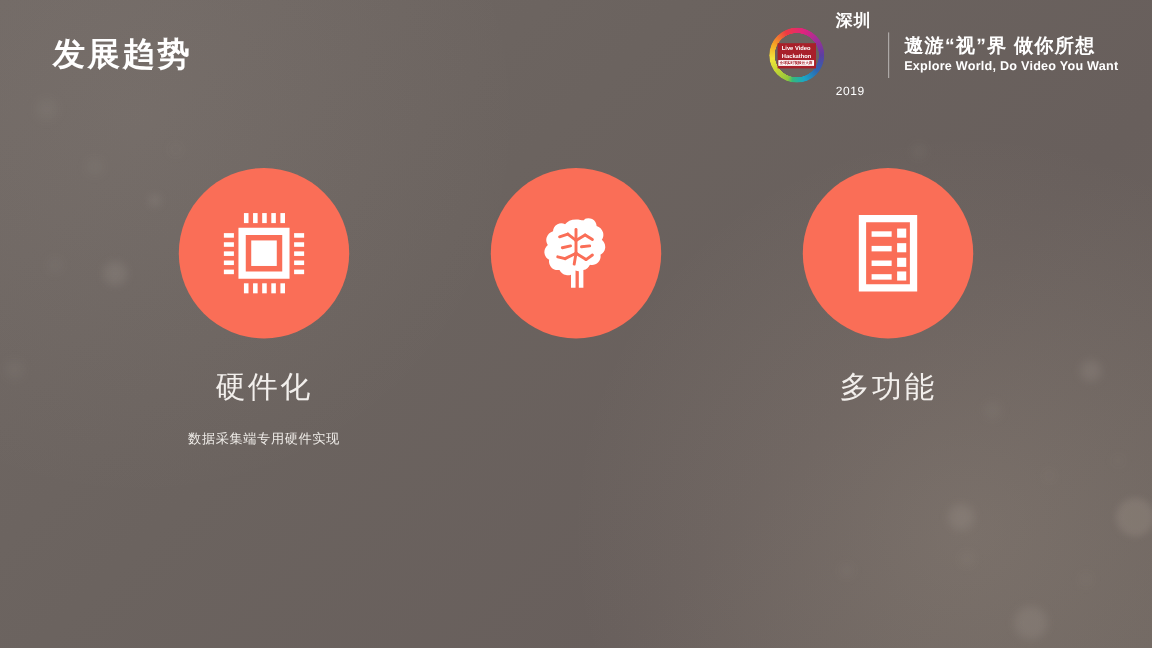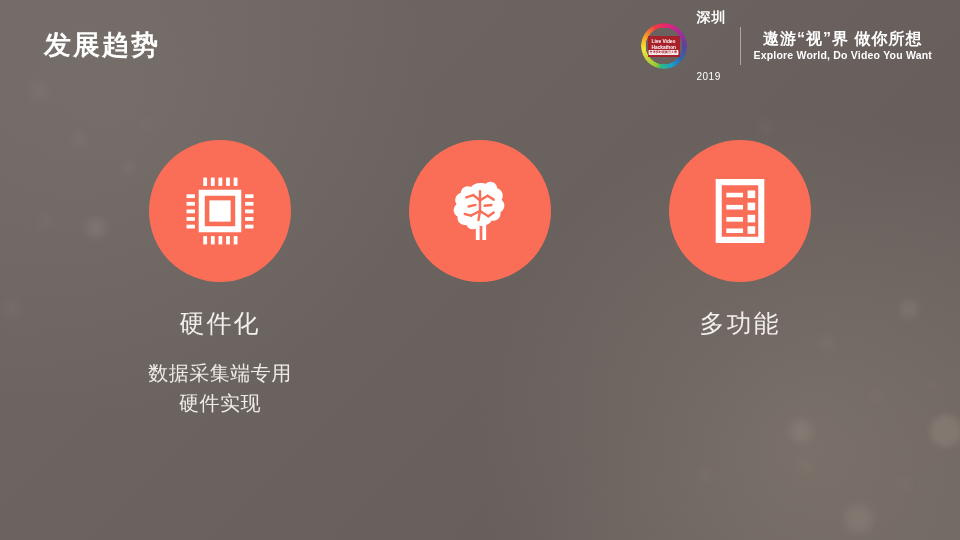--- a/index.html
+++ b/index.html
@@ -128,21 +128,20 @@
     height: 38px;
     background: rgba(255,255,255,0.45);
     margin: 0 13px;
   }
 
   #logo-slogan {
     display: flex;
     flex-direction: column;
     justify-content: center;
     color: #ffffff;
-    text-align: center;
   }
   #logo-slogan-cn {
     font-size: 16px;
     font-weight: bold;
     letter-spacing: 1px;
     line-height: 1.25;
     white-space: nowrap;
   }
   #logo-slogan-en {
     font-size: 10.5px;
@@ -182,21 +181,21 @@
     margin-top: 26px;
     font-size: 25px;
     color: #f2efec;
     letter-spacing: 2px;
     line-height: 1.2;
     text-align: center;
     white-space: nowrap;
   }
   .feature-desc {
     margin-top: 20px;
-    font-size: 20px;
+    font-size: 11px;
     color: #efece8;
     line-height: 1.5;
     text-align: center;
     letter-spacing: 0.5px;
     max-width: 160px;
   }
 </style>
 </head>
 <body>
 

